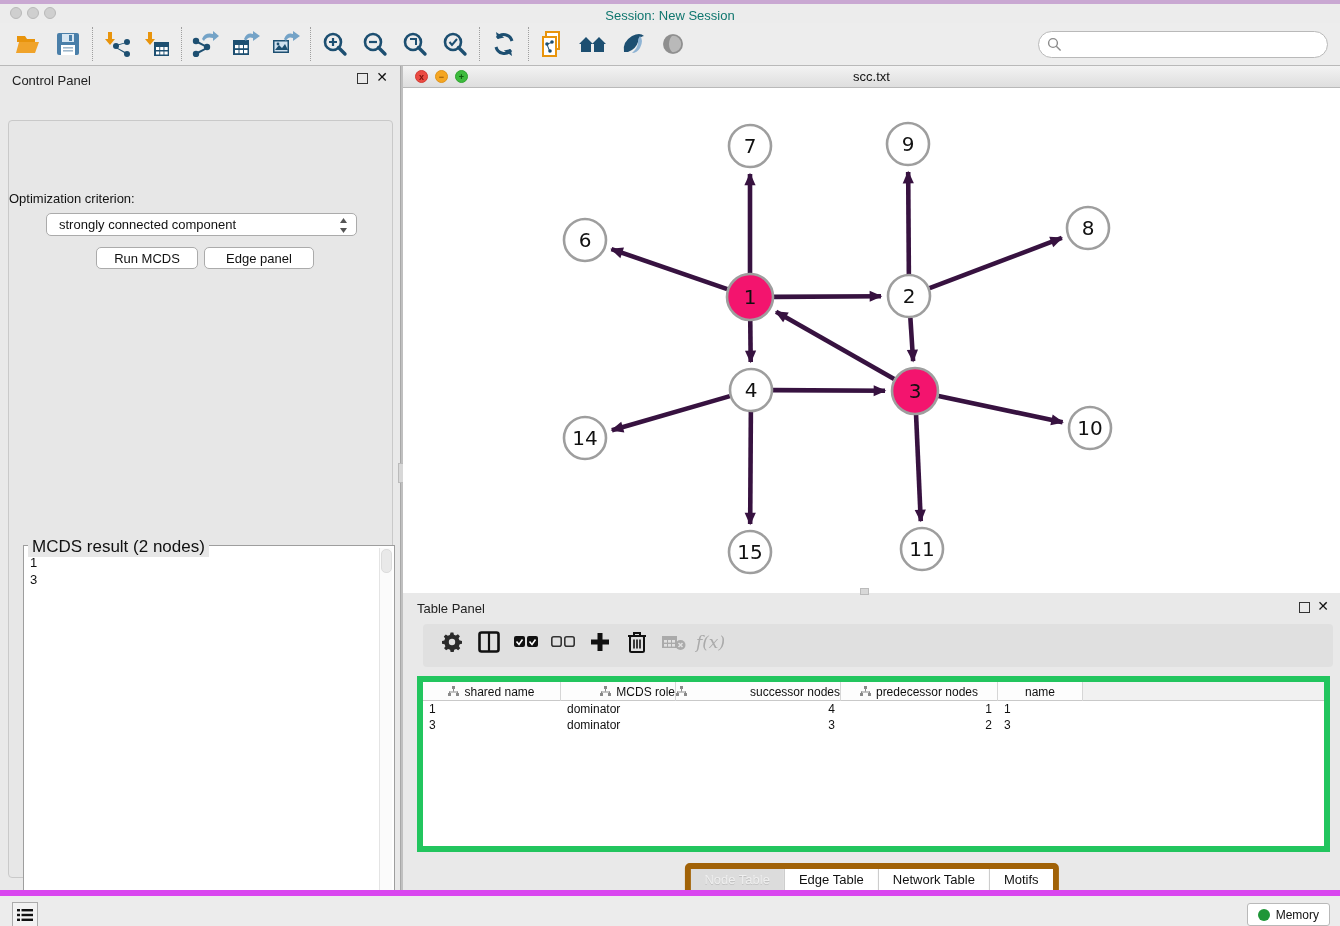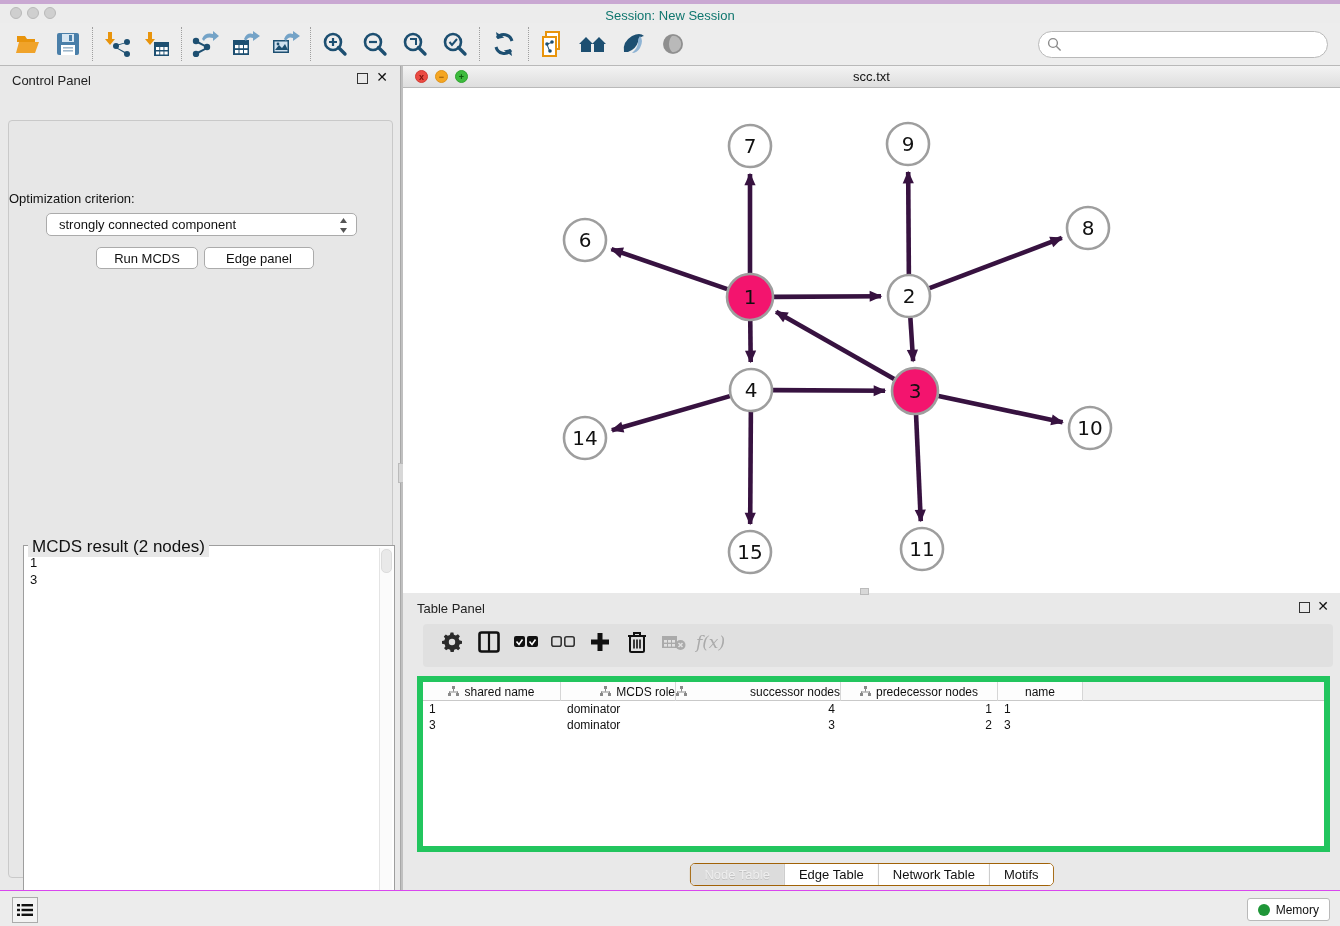--- a/index.html
+++ b/index.html
@@ -70,25 +70,25 @@
   #tp-close { right:11px; top:5px; font-weight:bold; font-size:14px; color:#111; }
   #tp-toolbar { left:20px; top:29px; width:910px; height:43px; background:#e0e0e0; border-radius:4px; display:flex; padding-left:10px; }
   .tp-btn { width:37px; height:36px; display:flex; align-items:center; justify-content:center; }
   #fx-label { font-family:"DejaVu Serif",serif; font-style:italic; font-size:17px; color:#aaa; }
   #tbl { left:14px; top:81px; width:913px; height:176px; background:#fff; border:6px solid #22c55e; overflow:hidden; }
   #tbl-header { display:flex; height:19px; border-bottom:1px solid #c9c9c9; background:#fdfdfd; }
   .th { display:flex; align-items:center; justify-content:center; gap:5px; font-size:12px; color:#111; border-right:1px solid #d6d6d6; height:19px; }
   #tbl-header-rest { flex:1; background:#f1f1f1; }
   .trow { display:flex; height:16px; }
   .td { font-size:12px; color:#111; padding:1px 6px 0 6px; white-space:nowrap; overflow:hidden; }
-  #tp-footer-tabs { left:50%; transform:translateX(-50%); top:268px; display:flex; border:1px solid #a16207; border-radius:5px; overflow:hidden; background:#fff; }
+  #tp-footer-tabs { left:50%; transform:translateX(-50%); top:268px; display:flex; border:6px solid #a16207; border-radius:5px; overflow:hidden; background:#fff; }
   .seg-tab.active-light { background:#dcdcdc; color:#efefef; text-shadow:0 1px 0 #c2c2c2; }
 
   
-  #statusbar { left:0; top:890px; width:1340px; height:36px; background:#ececec; border-top:1px solid #d946ef; }
+  #statusbar { left:0; top:890px; width:1340px; height:36px; background:#ececec; border-top:6px solid #d946ef; }
   #list-btn { left:12px; top:6px; width:26px; height:26px; background:#f2f2f2; border:1px solid #ababab; display:flex; align-items:center; justify-content:center; }
   #memory-btn { right:10px; top:7px; height:23px; background:#fff; border:1px solid #b9b9b9; border-radius:3px; display:flex; align-items:center; gap:6px; padding:0 10px; font-size:12px; color:#111; }
   #memory-dot { width:12px; height:12px; border-radius:50%; background:#1f9638; }
 </style>
 </head>
 <body>
 
 <div id="top-strip" class="abs"></div>
 <div id="titlebar" class="abs">
   <span class="traffic gray" style="left:10px"></span>

